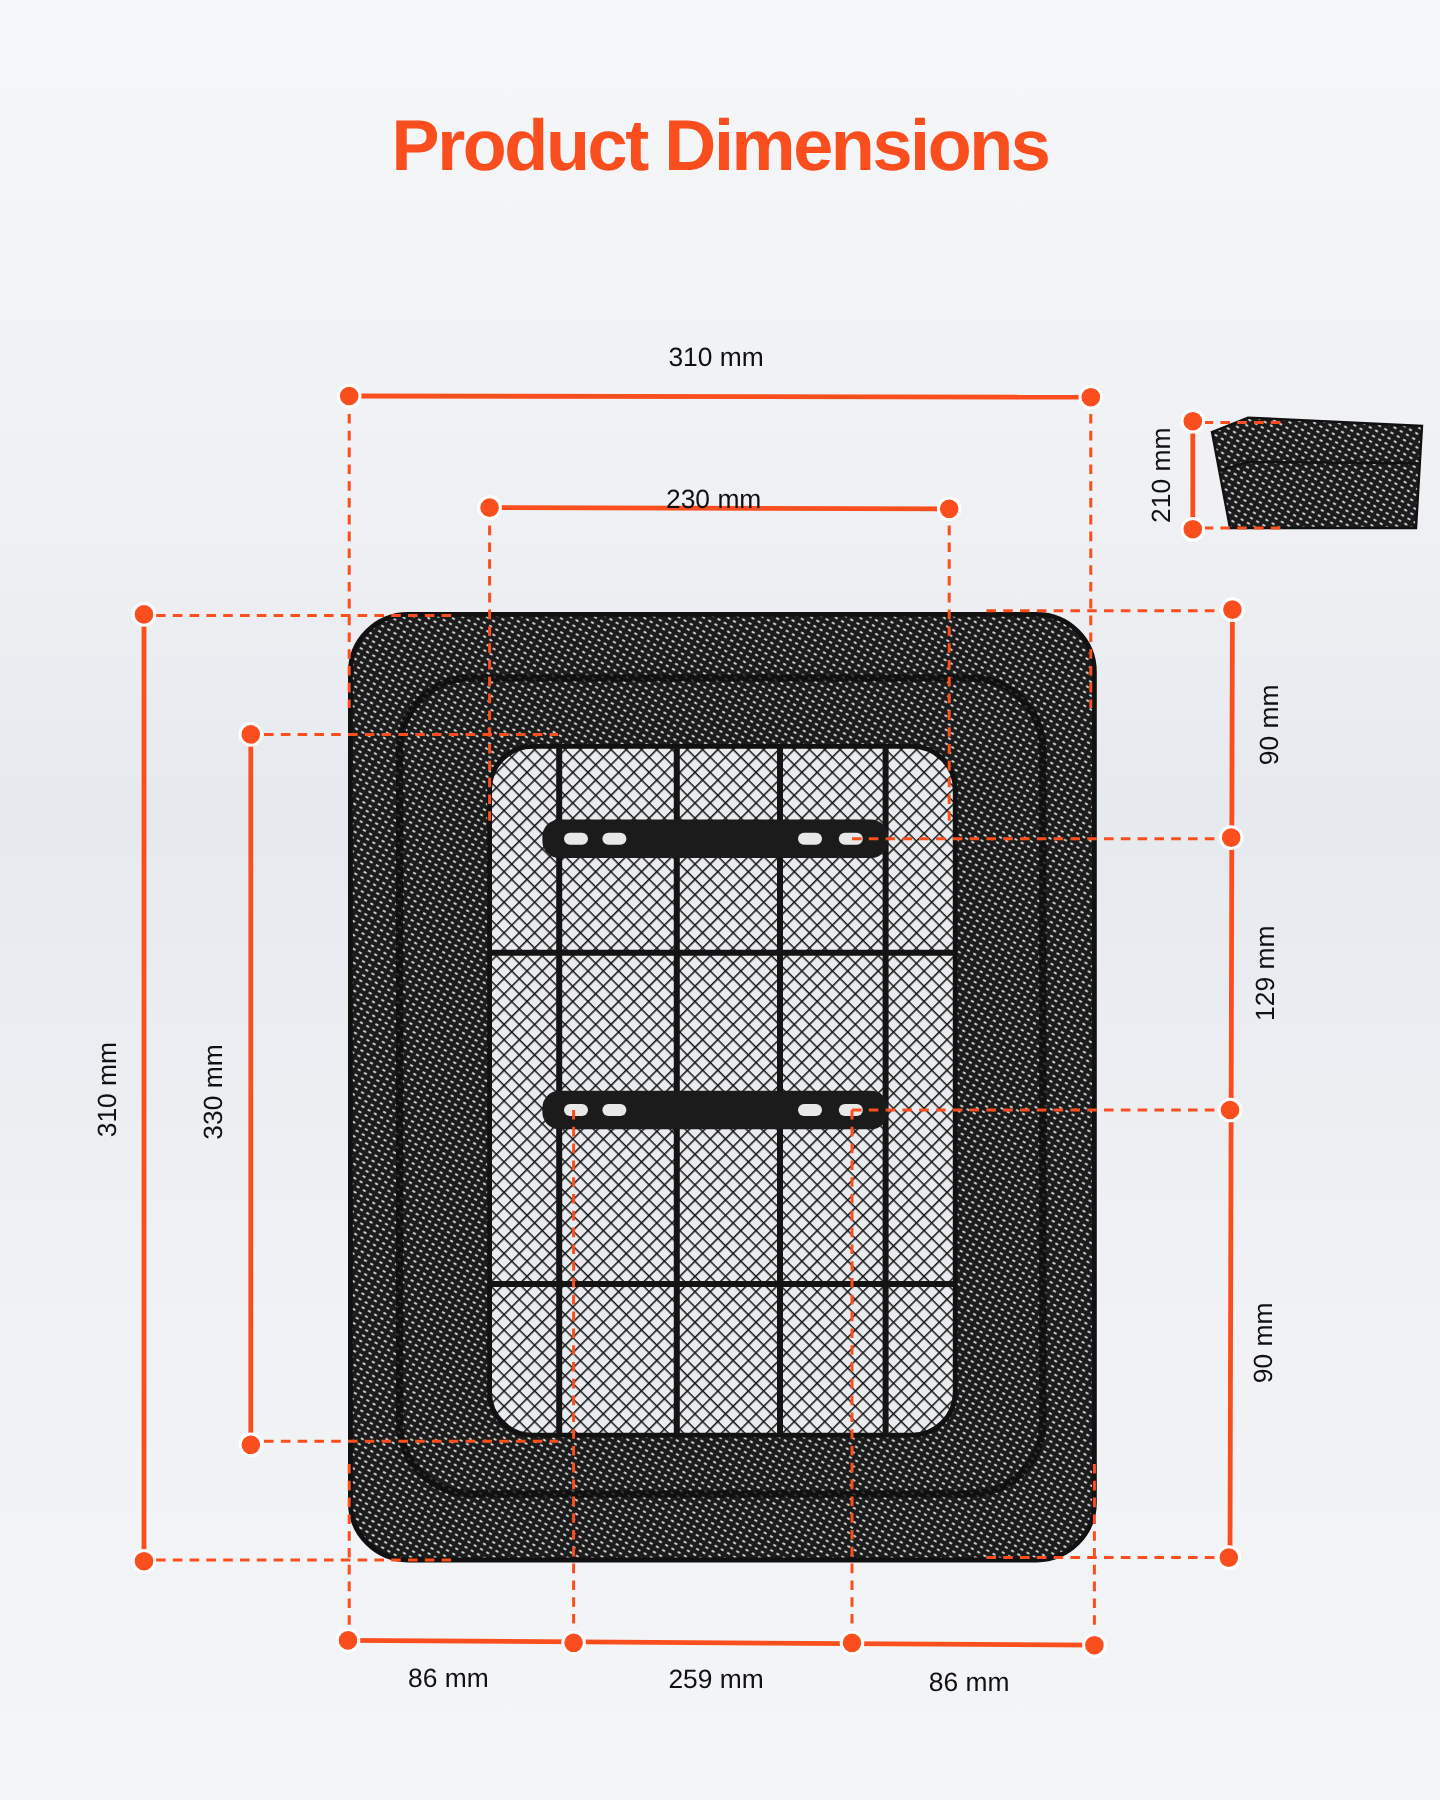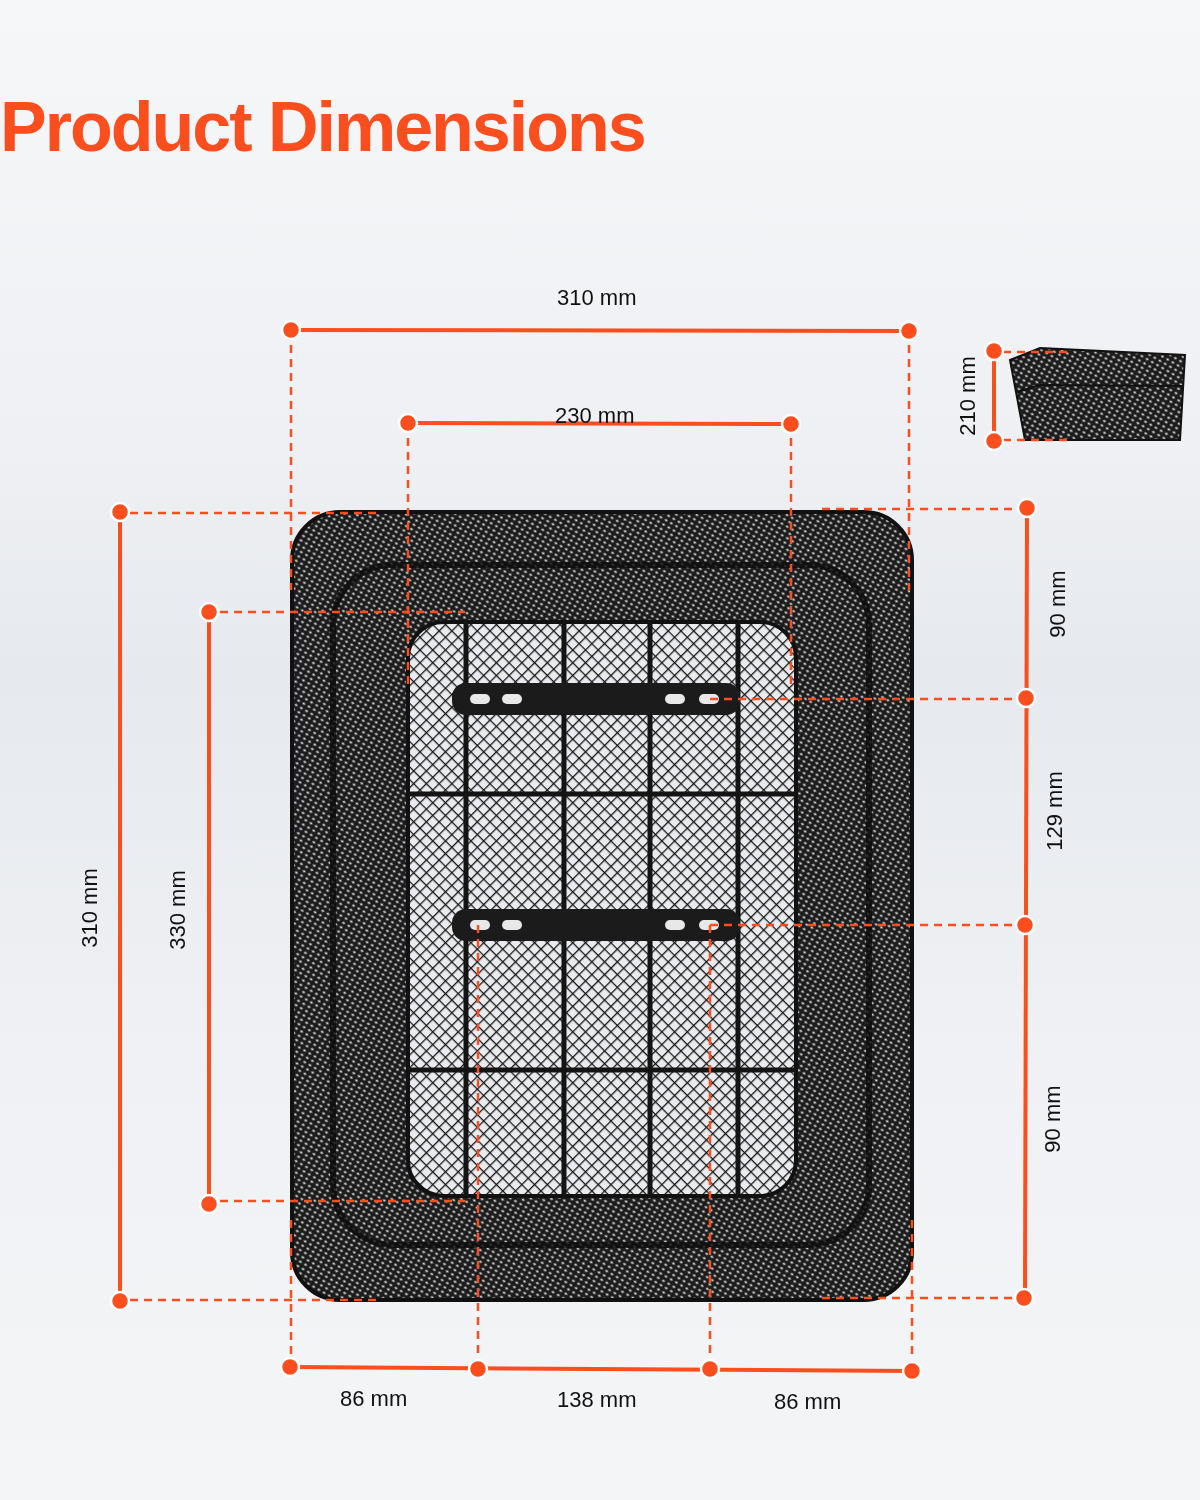--- a/index.html
+++ b/index.html
@@ -2,22 +2,22 @@
 <html><head>
   <meta charset="utf-8">
   <style>
     html, body { margin: 0; padding: 0; }
     body {
       width: 1200px; height: 1500px; position: relative; overflow: hidden;
       background: linear-gradient(180deg, #f6f7f9 0%, #eef0f3 30%, #e6e9ee 45%, #eff1f4 70%, #f4f5f7 100%);
       font-family: "Liberation Sans", sans-serif;
     }
     .title {
-      position: absolute; left: 0; top: 92px; width: 1200px; text-align: left;
-      font-family: "Liberation Sans", sans-serif; font-weight: 700; font-size: 70px;
+      position: absolute; left: 0; top: 92px; width: 1200px; text-align: center;
+      font-family: "Liberation Sans", sans-serif; font-weight: 700; font-size: 60px;
       letter-spacing: -2px; color: #fa4e1f; line-height: 1;
     }
     svg.diagram { position: absolute; left: 0; top: 0; }
     .lbl {
       position: absolute; font-family: "Liberation Sans", sans-serif; font-size: 22px;
       color: #111; white-space: nowrap; line-height: 1;
     }
     .lbl.v { transform: rotate(-90deg); transform-origin: center center; }
   </style>
 </head>
@@ -128,14 +128,14 @@
 
 <div class="lbl" style="left:557px;top:287px;">310 mm</div>
 <div class="lbl" style="left:555px;top:405px;">230 mm</div>
 <div class="lbl v" style="left:928px;top:385px;">210 mm</div>
 <div class="lbl v" style="left:50px;top:897px;">310 mm</div>
 <div class="lbl v" style="left:138px;top:899px;">330 mm</div>
 <div class="lbl v" style="left:1024px;top:593px;">90 mm</div>
 <div class="lbl v" style="left:1015px;top:800px;">129 mm</div>
 <div class="lbl v" style="left:1019px;top:1108px;">90 mm</div>
 <div class="lbl" style="left:340px;top:1388px;">86 mm</div>
-<div class="lbl" style="left:557px;top:1389px;">138 mm</div>
+<div class="lbl" style="left:557px;top:1389px;">259 mm</div>
 <div class="lbl" style="left:774px;top:1391px;">86 mm</div>
 
 </body></html>

